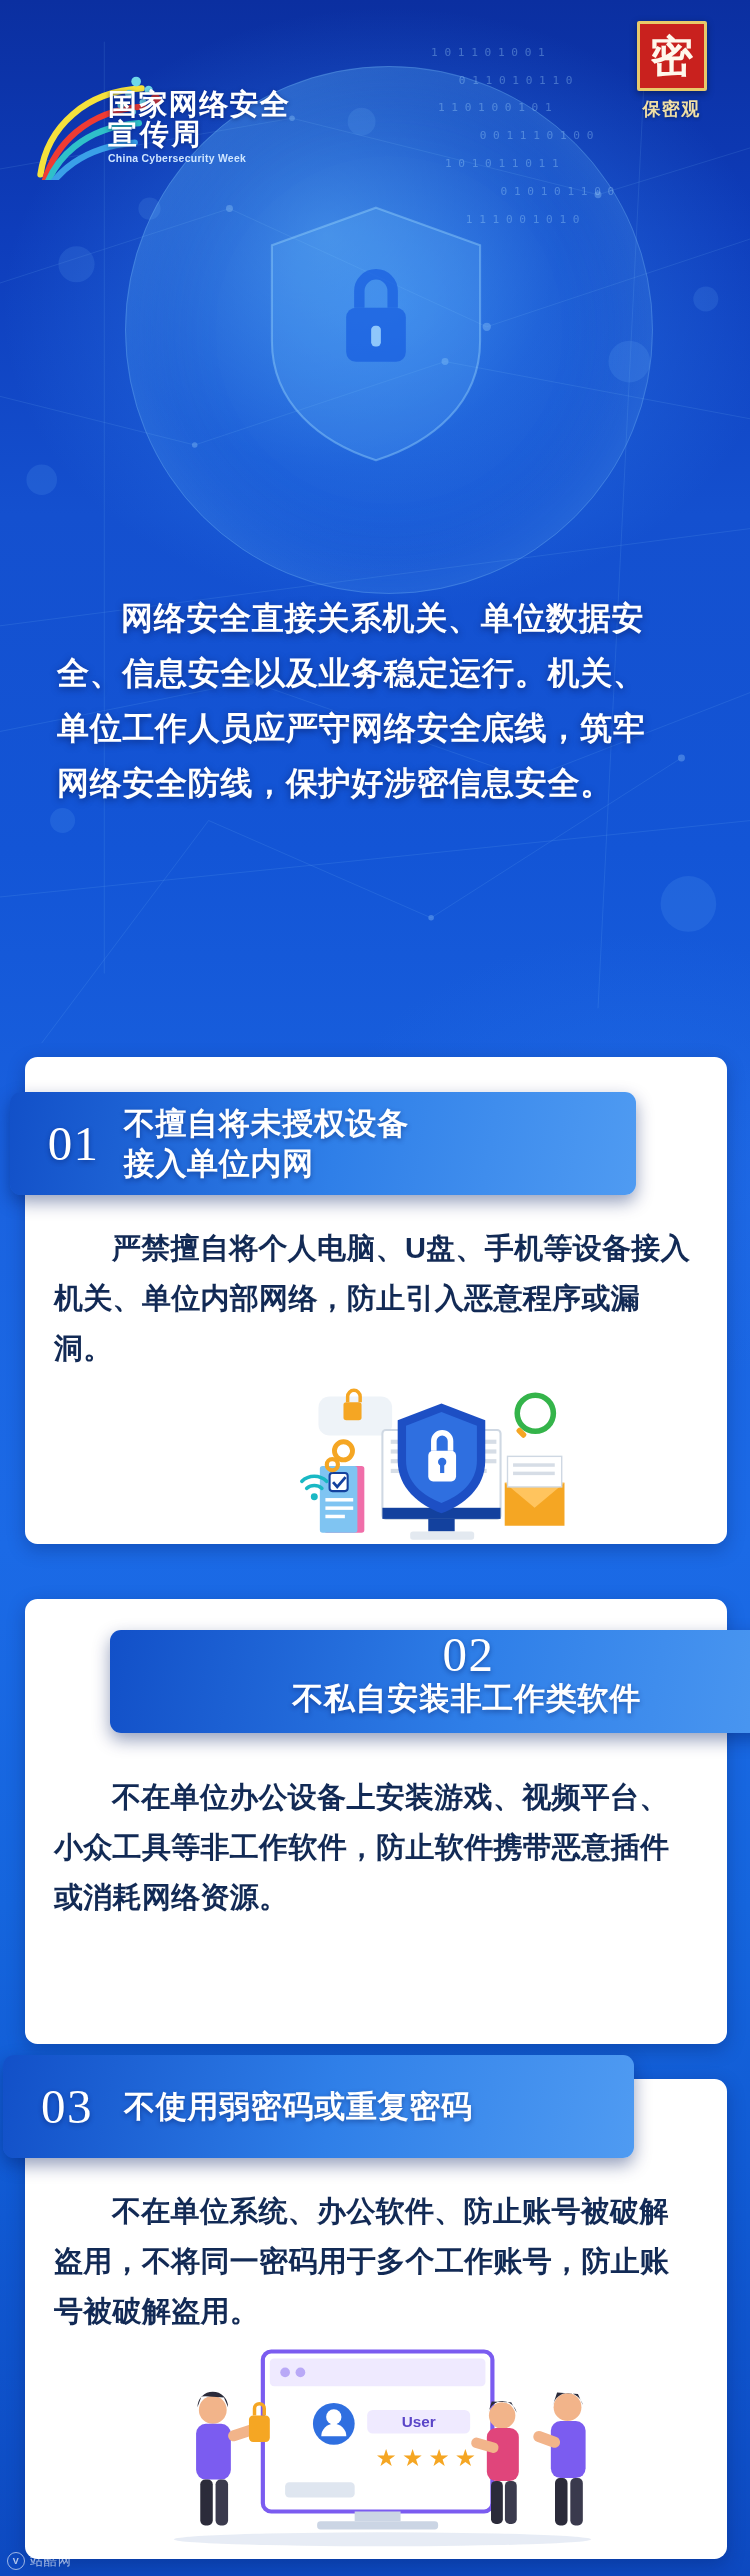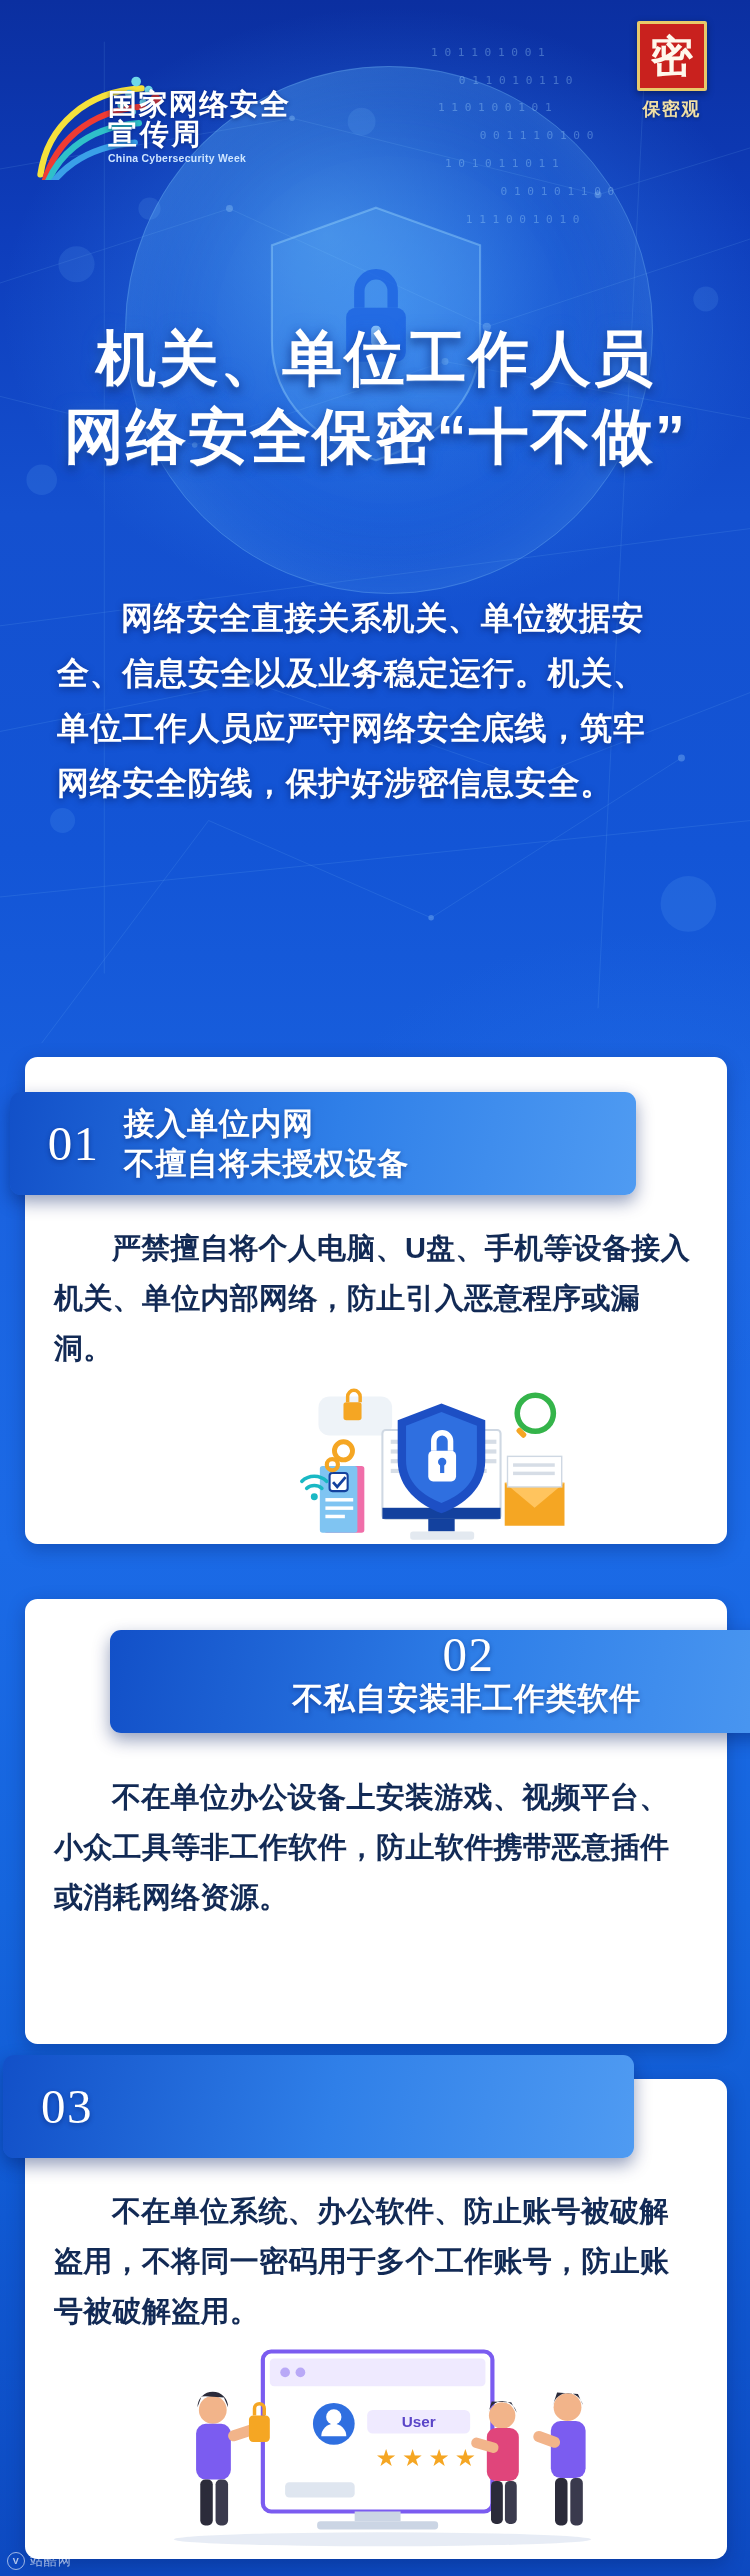--- a/index.html
+++ b/index.html
@@ -215,36 +215,30 @@
     </div>
   </div>
 
   <svg class="hero-shield" viewBox="0 0 330 380">
     <path d="M165 8 L315 62 V200 C315 290 246 346 165 372 C84 346 15 290 15 200 V62 Z" fill="rgba(120,200,255,.20)" stroke="rgba(165,225,255,.45)" stroke-width="3"></path>
     <rect x="122" y="152" width="86" height="78" rx="14" fill="#1a5fe0" opacity=".85"></rect>
     <path d="M141 152 V128 a24 24 0 0 1 48 0 V152" fill="none" stroke="#1a5fe0" stroke-width="15" opacity=".85"></path>
     <rect x="158" y="178" width="14" height="30" rx="6" fill="#9fd4ff"></rect>
   </svg>
 
-  <div class="hero">
-    <h1>
-      <span class="ln">机关、单位工作人员</span>
-      <span class="ln">网络安全保密“十不做”</span>
-    </h1>
-  </div>
 
   <p class="intro">网络安全直接关系机关、单位数据安全、信息安全以及业务稳定运行。机关、单位工作人员应严守网络安全底线，筑牢网络安全防线，保护好涉密信息安全。</p>
 
   <div class="item">
     <div class="card-white" style="left:25px; top:1057px; width:702px; height:487px;"></div>
     <div class="band" style="left:9.7px; top:1092px; width:626px;">
       <span class="band-num" style="margin-left:38px; width:76px;">01</span>
       <span class="band-title">
+        <span style="display:block">不擅自将未授权设备</span>
         <span style="display:block">接入单位内网</span>
-        <span style="display:block">不擅自将未授权设备</span>
       </span>
     </div>
     <div class="body-text" style="left:54px; top:1224px; width:640px;">严禁擅自将个人电脑、U盘、手机等设备接入机关、单位内部网络，防止引入恶意程序或漏洞。</div>
 
     <svg class="illus1" style="left:299px; top:1384px; width:278px; height:160px;" viewBox="0 0 400 230">
 
       <rect x="28" y="18" width="106" height="56" rx="16" fill="#eef3f8"></rect>
       <rect x="64" y="26" width="26" height="26" rx="4" fill="#f5a623"></rect>
       <path d="M70 26 V18 a9 9 0 0 1 18 0 V26" fill="none" stroke="#f5a623" stroke-width="5"></path>
 
@@ -302,20 +296,21 @@
       <span class="band-num" style="margin-left:35px; width:83px;">02</span>
       <span class="band-title">不私自安装非工作类软件</span>
     </div>
     <div class="body-text" style="left:54px; top:1773px; width:640px;">不在单位办公设备上安装游戏、视频平台、小众工具等非工作软件，防止软件携带恶意插件或消耗网络资源。</div>
   </div>
 
   <div class="item">
     <div class="card-white" style="left:25px; top:2079px; width:702px; height:480px;"></div>
     <div class="band" style="left:3px; top:2055px; width:631px;">
       <span class="band-num" style="margin-left:38px; width:83px;">03</span>
+      <span class="band-title">不使用弱密码或重复密码</span>
     </div>
     <div class="body-text" style="left:54px; top:2187px; width:640px;">不在单位系统、办公软件、防止账号被破解盗用，不将同一密码用于多个工作账号，防止账号被破解盗用。</div>
 
     <svg class="illus3" style="left:146px; top:2343px; width:473px; height:209px;" viewBox="0 0 680 300">
 
       <rect x="168" y="12" width="330" height="230" rx="12" fill="#ffffff" stroke="#7b5cf0" stroke-width="6"></rect>
       <rect x="178" y="22" width="310" height="40" rx="6" fill="#efeaff"></rect>
       <circle cx="200" cy="42" r="7" fill="#b9a9f7"></circle>
         <circle cx="222" cy="42" r="7" fill="#b9a9f7"></circle>
 

